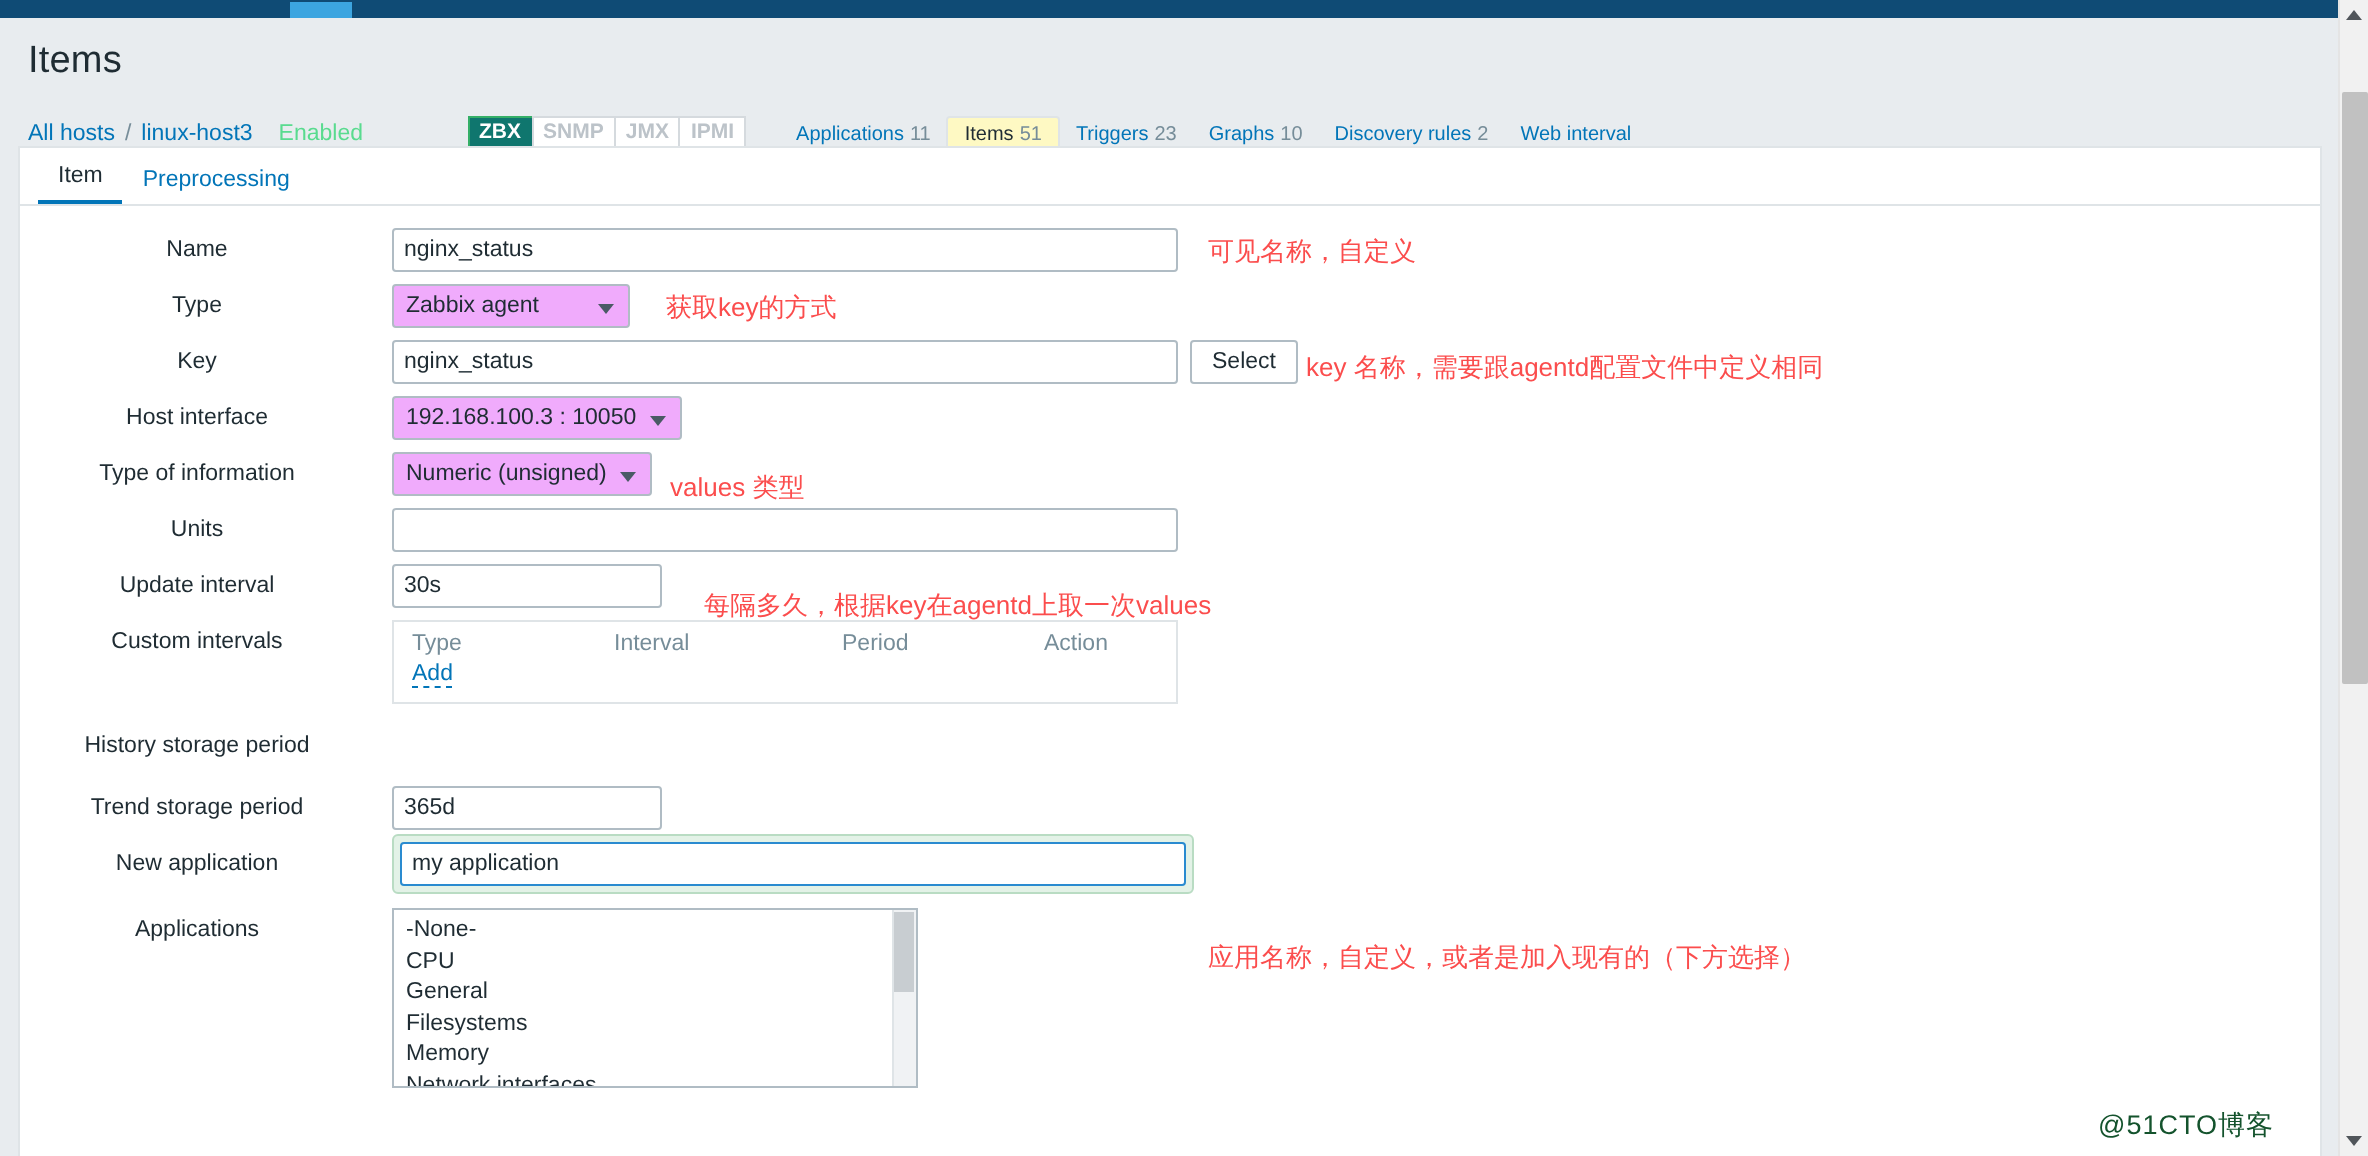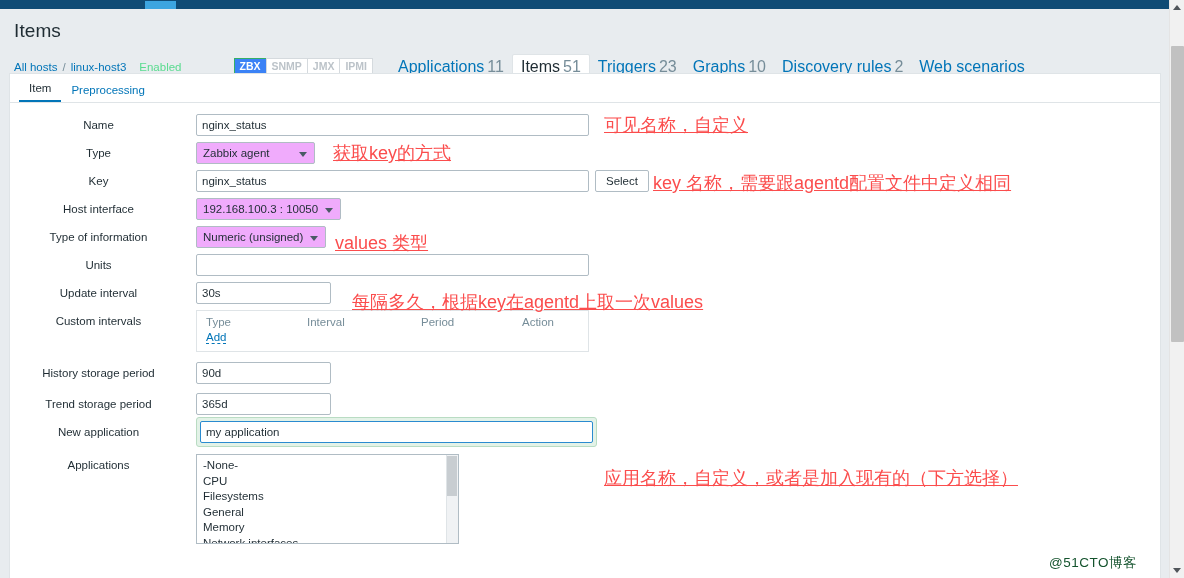--- a/index.html
+++ b/index.html
@@ -54,31 +54,31 @@
   .badge {
     font-size: 10.5px; font-weight: bold;
     padding: 1px 5px 2px 5px;
     line-height: 13px;
     border: 1px solid #d5dade;
     color: #bcc3c9;
     background: #ffffff;
     margin-left: -1px;
   }
   .badge.on {
-    background: #3b82f6; border-color: #34af67; color: #ffffff; margin-left: 41px;
+    background: #0f766e; border-color: #34af67; color: #ffffff; margin-left: 41px;
   }
 
   .navlinks { display: flex; align-items: center; margin-left: 17px; gap: 0; }
   .navlink {
-    font-size: 16px; color: #0275b8; text-decoration: none;
+    font-size: 10px; color: #0275b8; text-decoration: none;
     padding: 3px 8px; cursor: pointer; white-space: nowrap;
   }
   .navlink .cnt { color: #768d99; margin-left: 3px; }
   .navlink.active {
-    background: #ffffff; border: 1px solid #dfe4e7;
+    background: #fef9c3; border: 1px solid #dfe4e7;
     color: #1f2c33; border-radius: 2px;
   }
   .navlink.active .cnt { color: #768d99; }
 
   
   .card {
     position: absolute; left: 9px; top: 64px;
     width: 1152px; height: 505px;
     background: #ffffff;
     border: 1px solid #dfe4e7;
@@ -222,24 +222,23 @@
   }
   .lb-thumb {
     position: absolute; right: 1px; top: 1px;
     width: 10px; height: 40px; background: #c8cdd1;
   }
 
   
   .anno {
     position: absolute;
     color: #fb4d4d;
-    font-size: 18px;
+    font-size: 13px;
     white-space: nowrap;
     line-height: 15px;
-    text-decoration: underline;
   }
 
   
   .watermark {
     position: absolute; right: 32px; bottom: 6px;
     color: #14532d; font-size: 13.5px;
     letter-spacing: .5px;
   }
 
   
@@ -290,21 +289,21 @@
       <span class="badge">JMX</span>
       <span class="badge">IPMI</span>
     </div>
 
     <div class="navlinks">
       <a class="navlink"><span>Applications</span><span class="cnt">11</span></a>
       <a class="navlink active"><span>Items</span><span class="cnt">51</span></a>
       <a class="navlink"><span>Triggers</span><span class="cnt">23</span></a>
       <a class="navlink"><span>Graphs</span><span class="cnt">10</span></a>
       <a class="navlink"><span>Discovery rules</span><span class="cnt">2</span></a>
-      <a class="navlink"><span>Web scenarios</span></a>
+      <a class="navlink"><span>Web interval</span></a>
     </div>
   </div>
 
   <div class="card">
 
     <div class="tabs">
       <a class="tab active">Item</a>
       <a class="tab">Preprocessing</a>
     </div>
 
@@ -370,23 +369,20 @@
               <span>Period</span>
               <span>Action</span>
             </div>
             <a class="addlink">Add</a>
           </div>
         </div>
       </div>
 
       <div class="row" style="margin-top:10px">
         <div class="lbl">History storage period</div>
-        <div class="ctl">
-          <input class="txt w-mid" type="text" value="90d" style="">
-        </div>
       </div>
 
       <div class="row" style="margin-top:9px">
         <div class="lbl">Trend storage period</div>
         <div class="ctl">
           <input class="txt w-mid" type="text" value="365d" style="">
         </div>
       </div>
 
 
@@ -399,22 +395,22 @@
         </div>
       </div>
 
       <div class="row" style="margin-top:11px">
         <div class="lbl">Applications</div>
         <div class="ctl">
           <div class="listbox">
             <ul>
               <li>-None-</li>
               <li>CPU</li>
+              <li>General</li>
               <li>Filesystems</li>
-              <li>General</li>
               <li>Memory</li>
               <li>Network interfaces</li>
             </ul>
             <div class="lb-scroll">
               <div class="lb-thumb"></div>
             </div>
           </div>
         </div>
       </div>
 

